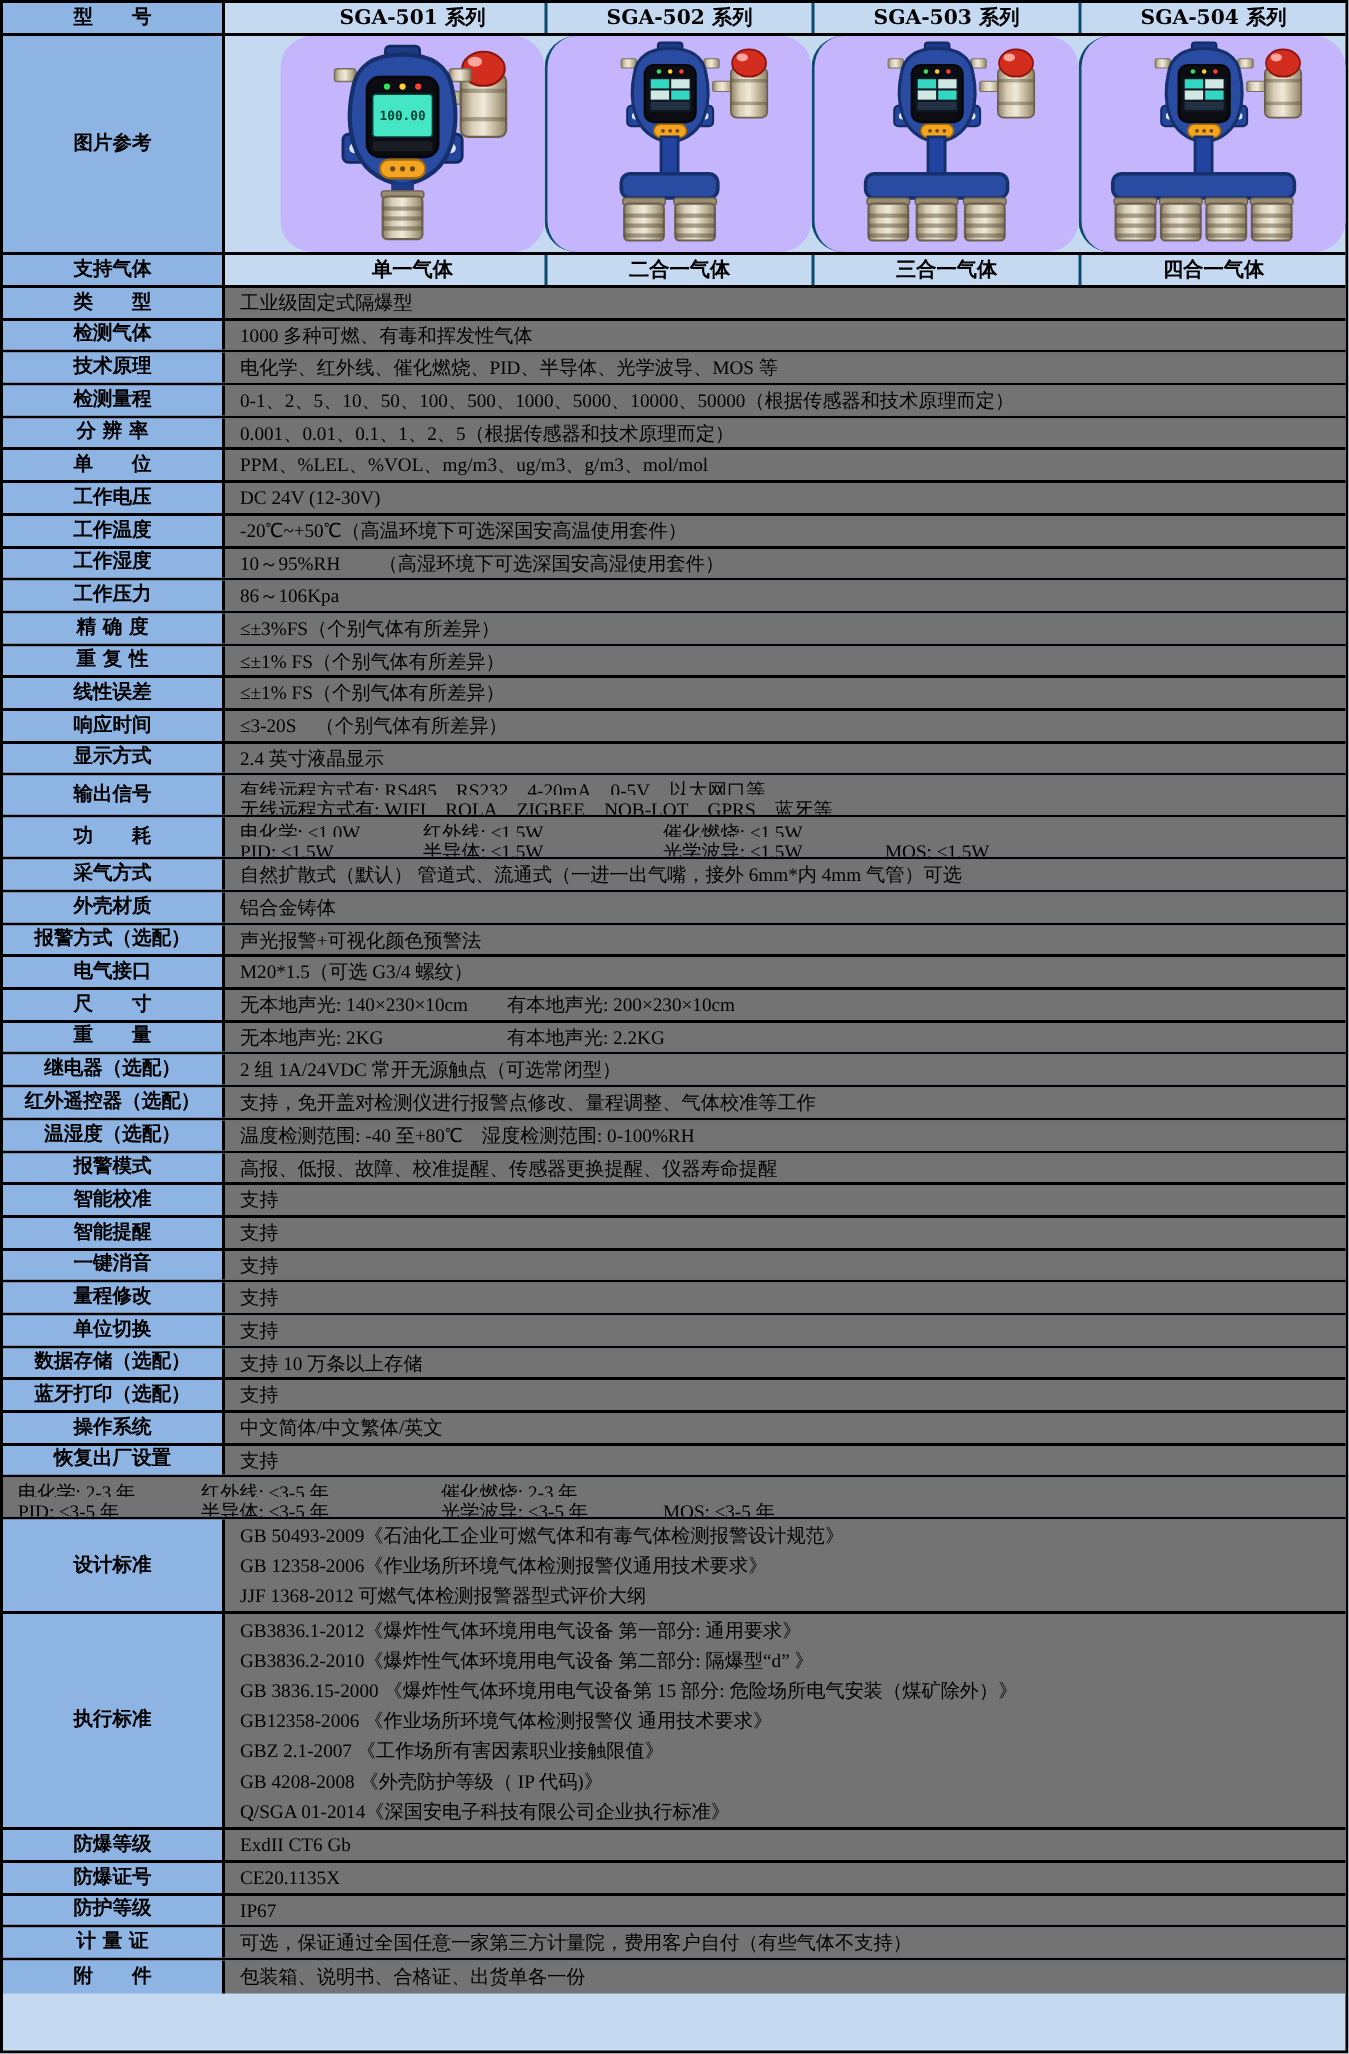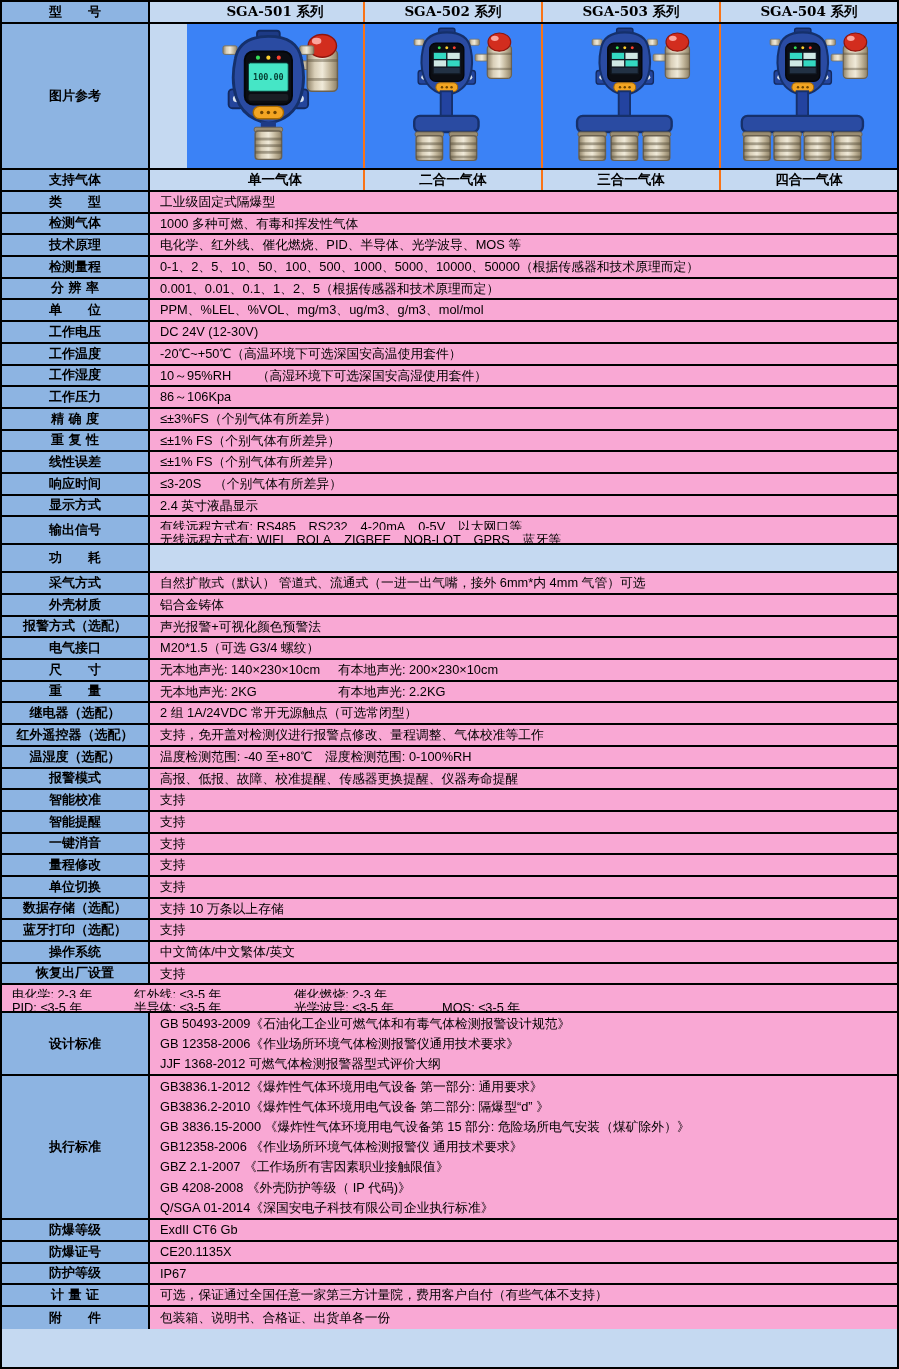--- a/index.html
+++ b/index.html
@@ -41,43 +41,43 @@
   }
   .cnt {
     flex: 1 1 auto;
     min-width: 0;
     display: flex;
     flex-direction: column;
     justify-content: center;
     padding-left: 10px;
     padding-right: 4px;
     font-size: 12.8px;
-    font-family: Liberation Sans, sans-serif;
-    background: #f9a8d4;
+    font-family: Liberation Serif, serif;
+    background: #737373;
   }
   .cnt .line { line-height: 20.2px; white-space: pre; overflow: hidden; }
   .gcell { display: inline-block; }
   .gc0 { width: 122px; }
   .gc1 { width: 160px; }
   .gc2 { width: 148px; }
   .seg0 { display: inline-block; width: 178px; }
   .cols { flex: 1 1 auto; display: flex; min-width: 0; padding-left: 37px; }
   .col {
     flex: 1 1 0;
-    border-left: 2px solid #f97316;
+    border-left: 2px solid #0c4a6e;
     display: flex;
     align-items: center;
     justify-content: center;
     font-weight: bold;
     font-size: 13.5px;
     font-family: "DejaVu Serif", "DejaVu Sans", serif;
     min-width: 0;
   }
   .col:first-child { border-left: none; }
-  .imgcell { background: #3b82f6; padding: 0; }
+  .imgcell { background: #c4b5fd; padding: 0; border-radius: 21px; }
   .imgcell svg { display: block; }
 </style>
 </head>
 <body>
 
 <div id="spec-table">
     <div class="row hhead">
       <div class="lbl">型　　号</div>
       <div class="cols">
         <div class="col">SGA-501 系列</div>
@@ -424,20 +424,24 @@
     </div>
     <div class="row h2">
       <div class="lbl">输出信号</div>
       <div class="cnt">
         <div class="line">有线远程方式有: RS485、RS232、4-20mA、0-5V、以太网口等</div>
         <div class="line">无线远程方式有: WIFI、ROLA、ZIGBEE、NOB-LOT、GPRS、蓝牙等</div>
       </div>
     </div>
     <div class="row h2">
       <div class="lbl">功　　耗</div>
+      <div class="cnt">
+        <div class="line"><span class="gcell gc0">电化学: ≤1.0W</span><span class="gcell gc1">红外线: ≤1.5W</span><span class="gcell gc2">催化燃烧: ≤1.5W</span></div>
+        <div class="line"><span class="gcell gc0">PID: ≤1.5W</span><span class="gcell gc1">半导体: ≤1.5W</span><span class="gcell gc2">光学波导: ≤1.5W</span><span class="gcell gc2">MOS: ≤1.5W</span></div>
+      </div>
     </div>
     <div class="row h1">
       <div class="lbl">采气方式</div>
       <div class="cnt">
         <div class="line">自然扩散式（默认） 管道式、流通式（一进一出气嘴，接外 6mm*内 4mm 气管）可选</div>
       </div>
     </div>
     <div class="row h1">
       <div class="lbl">外壳材质</div>
       <div class="cnt">

